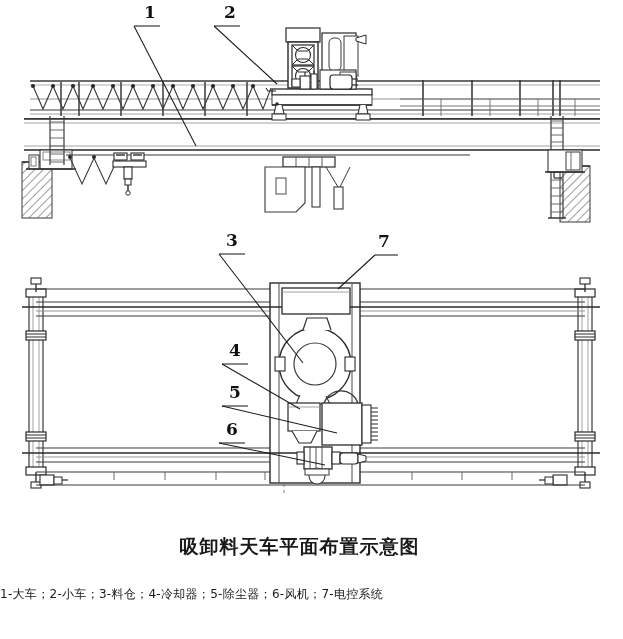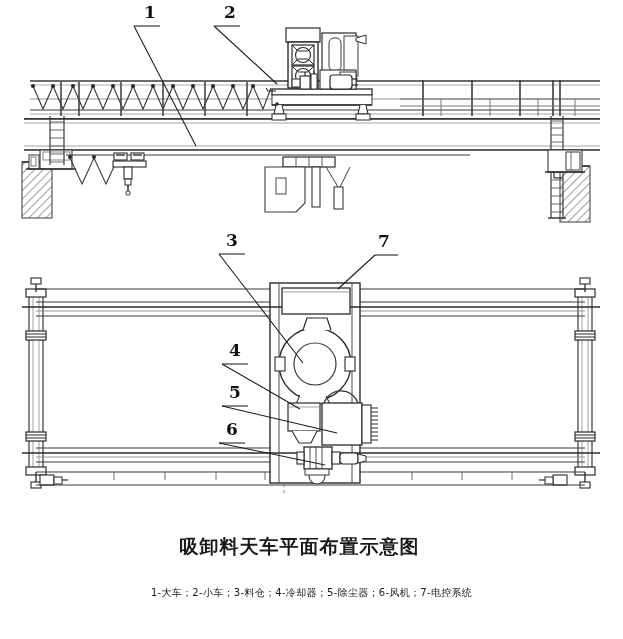--- a/index.html
+++ b/index.html
@@ -4,22 +4,22 @@
 <style>
   html,body{margin:0;padding:0;background:#ffffff;}
   body{width:623px;height:639px;overflow:hidden;
        font-family:"DejaVu Sans","Liberation Sans",sans-serif;color:#1a1a1a;}
   #stage{position:relative;width:623px;height:639px;background:#fff;}
   #drawing{position:absolute;left:0;top:0;width:623px;height:639px;}
   .calloutNum{position:absolute;font-family:"DejaVu Serif","Liberation Serif",serif;
               font-weight:bold;font-size:17px;color:#111;line-height:1;}
   #title{position:absolute;left:0;top:534px;width:599px;text-align:center;
          font-size:19px;font-weight:bold;color:#1a1a1a;letter-spacing:1px;}
-  #legend{position:absolute;left:0;top:586px;width:623px;text-align:center;
-          font-size:10px;color:#1a1a1a;letter-spacing:0.3px;}
+  #legend{position:absolute;left:0;top:586px;width:623px;
+          font-size:12px;color:#1a1a1a;letter-spacing:0.3px;}
 </style>
 </head>
 <body>
 
 <div id="stage">
 
   <svg id="drawing" viewBox="0 0 623 639">
     <defs>
       <pattern id="hatch" width="6" height="6" patternTransform="rotate(45)" patternUnits="userSpaceOnUse">
         <line x1="0" y1="0" x2="0" y2="6" stroke="#4a4a4a" stroke-width="1.1"></line>

